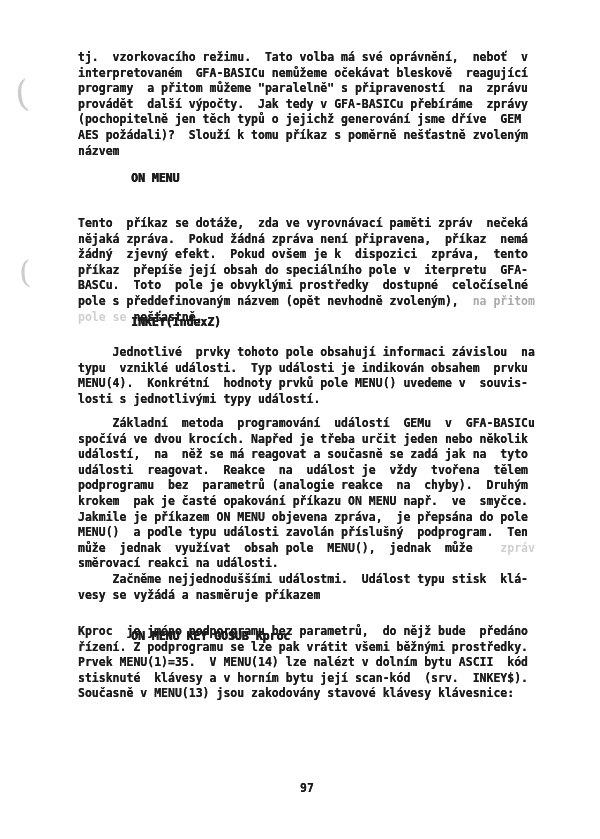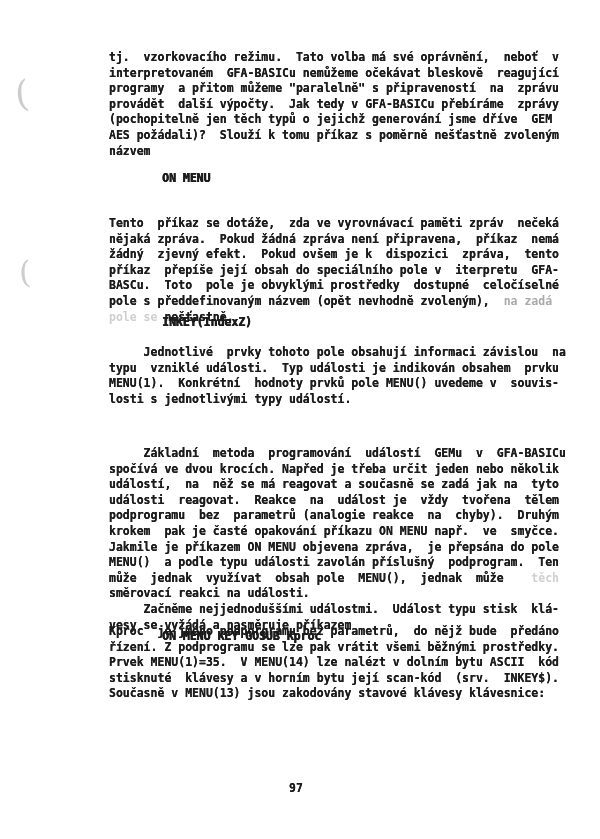--- a/index.html
+++ b/index.html
@@ -2,27 +2,27 @@
 <html><head>
 <meta charset="utf-8">
 <style>
   html,body{margin:0;padding:0;background:#e8e8e8;}
   .page{
     position:relative;width:600px;height:839px;background:#ffffff;overflow:hidden;
     font-family:"DejaVu Sans Mono","Liberation Mono",monospace;
     font-size:11.5px;line-height:15.6px;font-weight:700;color:#1c1c1c;
     text-shadow:0 0 .3px currentColor;
   }
-  .block{position:absolute;left:78px;width:486px;white-space:pre;margin-left:31px;}
+  .block{position:absolute;left:78px;width:486px;white-space:pre;}
   .h{text-shadow:.5px 0 currentColor, 0 0 .3px currentColor;}
   .hind{left:131px;}
   .it{}
   .faded{color:#a9a9a9;text-shadow:none;}
   .vfaded{color:#cfcfcf;text-shadow:none;}
-  .pagenum{position:absolute;left:67px;width:458px;top:781px;text-align:center;white-space:pre;}
+  .pagenum{position:absolute;left:78px;width:458px;top:781px;text-align:center;white-space:pre;}
   .pen{position:absolute;color:#cccccc;font-family:"DejaVu Serif","Liberation Serif",serif;
        font-weight:400;text-shadow:none;user-select:none;}
   .pen1{left:15px;top:86px;font-size:36px;transform:rotate(-6deg);}
   .pen2{left:19px;top:265px;font-size:31px;transform:rotate(-3deg);}
 </style>
 </head>
 <body>
 
 <div class="page">
 
@@ -37,39 +37,39 @@
 AES požádali)?  Slouží k tomu příkaz s poměrně nešťastně zvoleným
 názvem</div>
 
   <div class="block h hind" style="top:171px">ON MENU</div>
 
   <div class="block" style="top:216px"><span>Tento  příkaz se dotáže,  zda ve vyrovnávací paměti zpráv  nečeká
 nějaká zpráva.  Pokud žádná zpráva není připravena,  příkaz  nemá
 žádný  zjevný efekt.  Pokud ovšem je k  dispozici  zpráva,  tento
 příkaz  přepíše její obsah do speciálního pole v  iterpretu  GFA-
 BASCu.  Toto  pole je obvyklými prostředky  dostupné  celočíselné
-pole s předdefinovaným názvem (opět nevhodně zvoleným),  </span><span class="faded">na zadá</span><br><span class="vfaded">pole se </span><span>nešťastně.</span></div>
+pole s předdefinovaným názvem (opět nevhodně zvoleným),  </span><span class="faded">na přitom</span><br><span class="vfaded">pole se </span><span>nešťastně.</span></div>
 
   <div class="block h hind" style="top:315px"><span>INKEY(</span><span class="it">IndexZ</span><span>)</span></div>
 
   <div class="block" style="top:345px">     Jednotlivé  prvky tohoto pole obsahují informaci závislou  na
 typu  vzniklé události.  Typ události je indikován obsahem  prvku
-MENU(1).  Konkrétní  hodnoty prvků pole MENU() uvedeme v  souvis-
+MENU(4).  Konkrétní  hodnoty prvků pole MENU() uvedeme v  souvis-
 losti s jednotlivými typy událostí.</div>
 
 
-  <div class="block" style="top:446px"><span>     Základní  metoda  programování  událostí  GEMu  v  GFA-BASICu
+  <div class="block" style="top:416px"><span>     Základní  metoda  programování  událostí  GEMu  v  GFA-BASICu
 spočívá ve dvou krocích. Napřed je třeba určit jeden nebo několik
 událostí,  na  něž se má reagovat a současně se zadá jak na  tyto
 události  reagovat.  Reakce  na  událost je  vždy  tvořena  tělem
 podprogramu  bez  parametrů (analogie reakce  na  chyby).  Druhým
 krokem  pak je časté opakování příkazu ON MENU např.  ve  smyčce.
 Jakmile je příkazem ON MENU objevena zpráva,  je přepsána do pole
 MENU()  a podle typu události zavolán příslušný  podprogram.  Ten
-může  jednak  využívat  obsah pole  MENU(),  jednak  může    </span><span class="vfaded">těch</span><span>
+může  jednak  využívat  obsah pole  MENU(),  jednak  může    </span><span class="vfaded">zpráv</span><span>
 směrovací reakci na události.
      Začněme nejjednoduššími událostmi.  Událost typu stisk  klá-
 vesy se vyžádá a nasměruje příkazem</span></div>
 
   <div class="block h hind" style="top:629px"><span>ON MENU KEY GOSUB </span><span class="it">Kproc</span></div>
 
   <div class="block" style="top:624px"><span class="it">Kproc</span><span>  je jméno podporgramu bez parametrů,  do nějž bude  předáno
 řízení. Z podprogramu se lze pak vrátit všemi běžnými prostředky.
 Prvek MENU(1)=35.  V MENU(14) lze nalézt v dolním bytu ASCII  kód
 stisknuté  klávesy a v horním bytu její scan-kód  (srv.  INKEY$).

